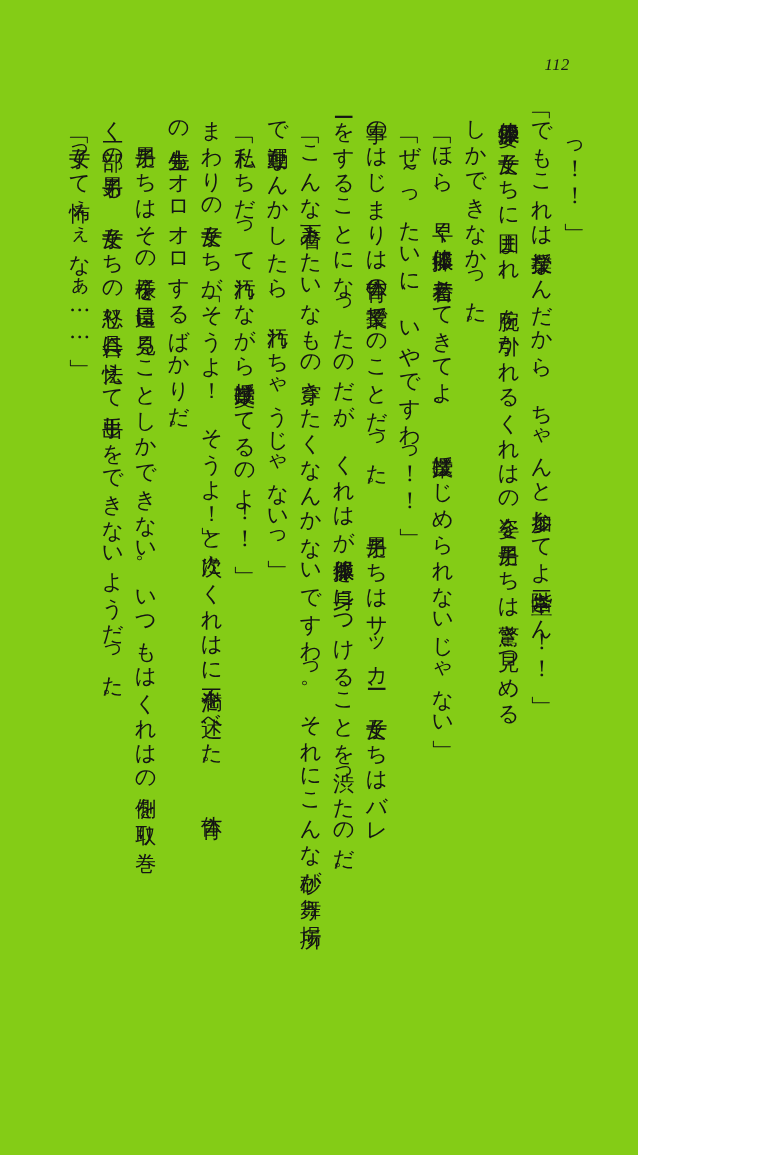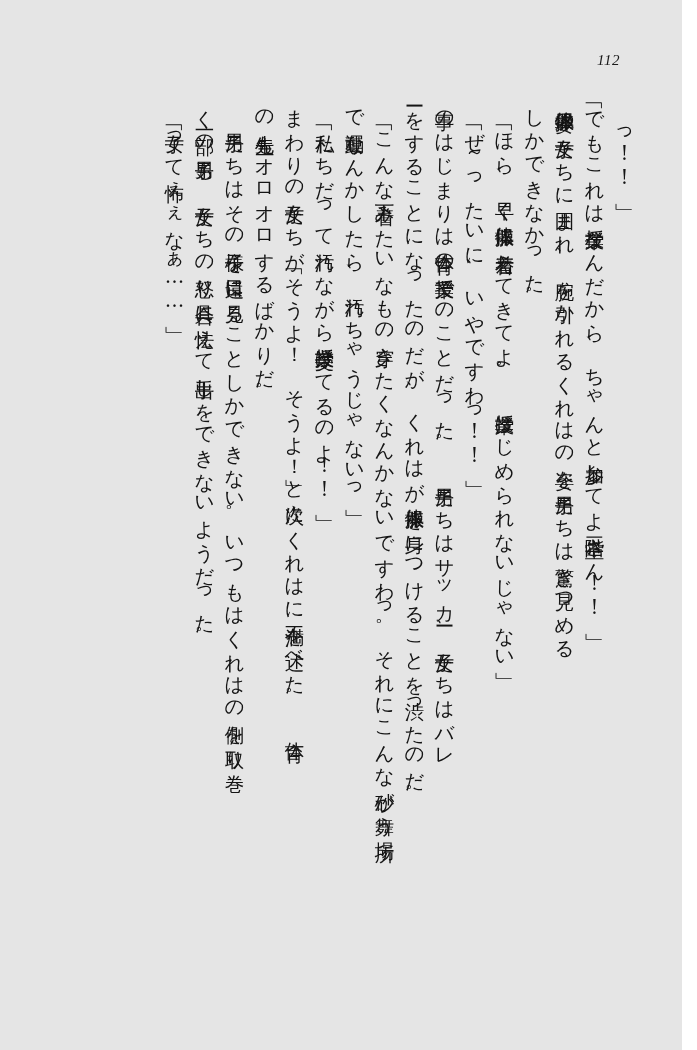--- a/index.html
+++ b/index.html
@@ -6,23 +6,23 @@
     margin: 0;
     padding: 0;
     background: #ffffff;
   }
   body {
     font-family: "Liberation Serif", "DejaVu Serif", serif;
     color: #111111;
   }
   .page {
     position: relative;
-    width: 682px;
+    width: 580px;
     height: 1050px;
-    background: #e5e5e5;
+    background: #84cc16;
     overflow: hidden;
   }
   .page-number {
     position: absolute;
     top: 52px;
     right: 62px;
     font-size: 15px;
     font-style: italic;
     font-family: "Liberation Serif", "DejaVu Serif", serif;
     color: #1a1a1a;

